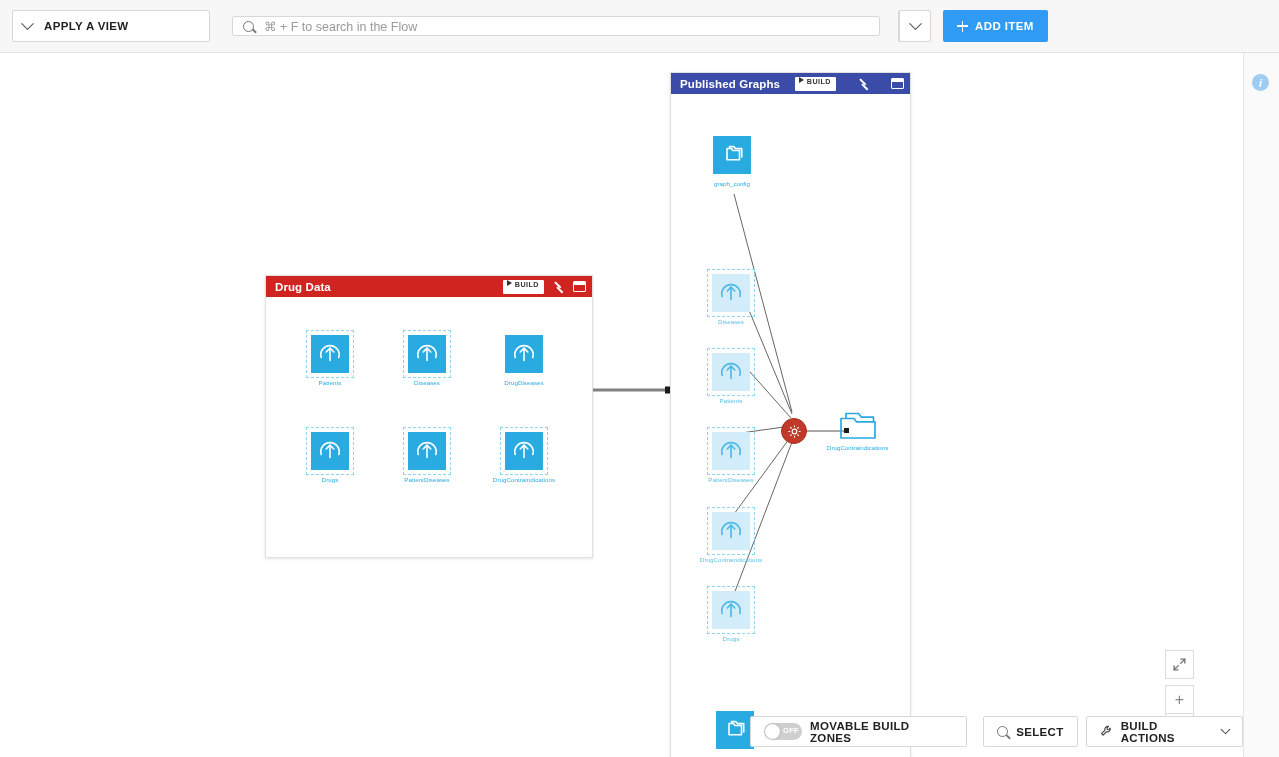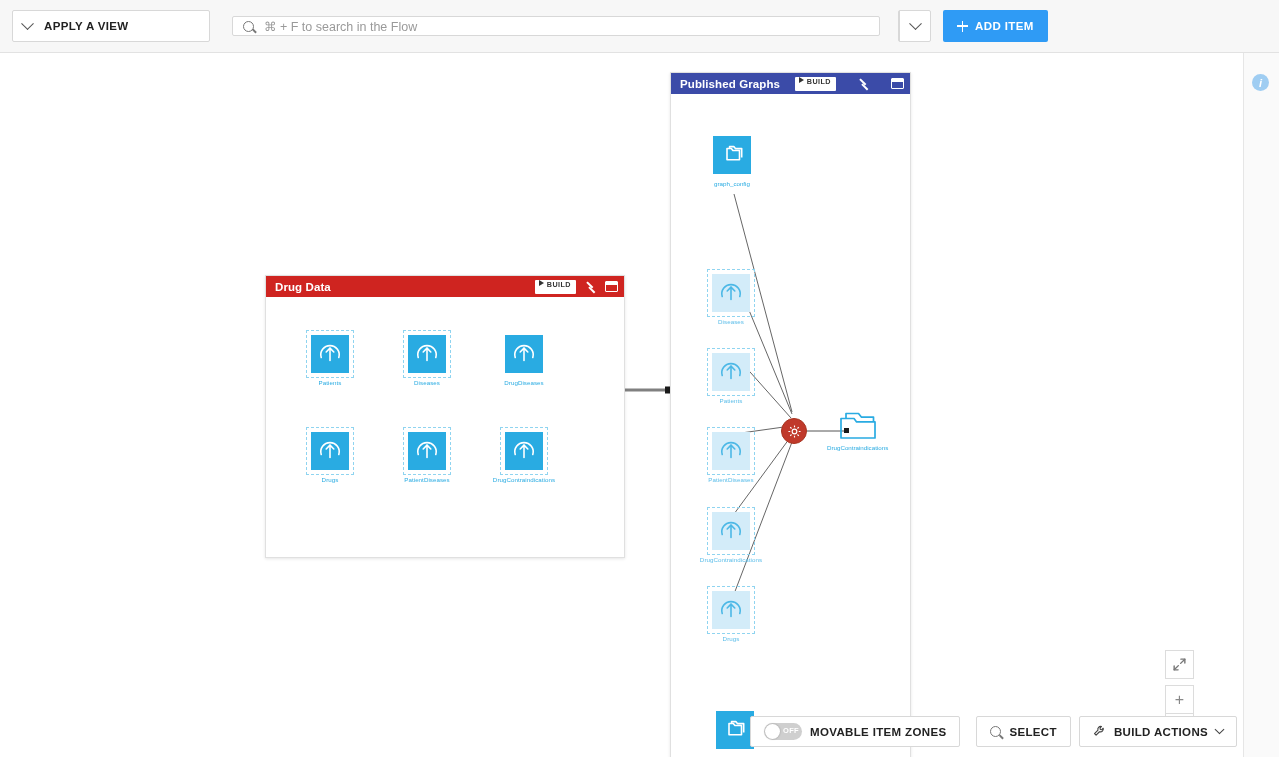--- a/index.html
+++ b/index.html
@@ -327,21 +327,21 @@
   <div class="rail-info">i</div>
 </div>
 
 <div id="canvas">
 
   <svg class="wires" width="1243" height="704">
     <line x1="590" y1="337" x2="668" y2="337" stroke="#808080" stroke-width="3"></line>
     <rect x="665" y="333.5" width="7" height="7" fill="#1a1a1a"></rect>
   </svg>
 
-  <div class="zone" id="zone-drug-data" style="left:265px; top:222px; width:360px; height:283px;">
+  <div class="zone" id="zone-drug-data" style="left:265px; top:222px; width:328px; height:283px;">
     <div class="zone-hdr" style="background:#cf2420;">
       <span class="zone-title">Drug Data</span>
       <span class="build-btn">
         <span class="tri"></span>
         <span class="bl">BUILD</span>
       </span>
       <span class="hdr-ico ico-collapse"></span>
       <span class="hdr-ico ico-win"></span>
     </div>
     <div class="zone-body" style="height:261px;">
@@ -562,21 +562,21 @@
 
     </div>
   </div>
 
   <div class="bot-group" style="left:750px; top:663px;">
     <div class="btn-w">
       <span class="toggle">
         <span class="knob"></span>
         <span class="off">OFF</span>
       </span>
-      <span>MOVABLE ITEM ZONES</span>
+      <span>MOVABLE BUILD ZONES</span>
     </div>
 
     <div class="btn-w" style="margin-left:16px;">
       <span class="mag"></span>
       <span>SELECT</span>
     </div>
 
     <div class="btn-w" style="margin-left:8px;">
       <svg class="wrench" viewBox="0 0 16 16">
         <g fill="none" stroke="#444" stroke-width="1.4" stroke-linecap="round" stroke-linejoin="round">

